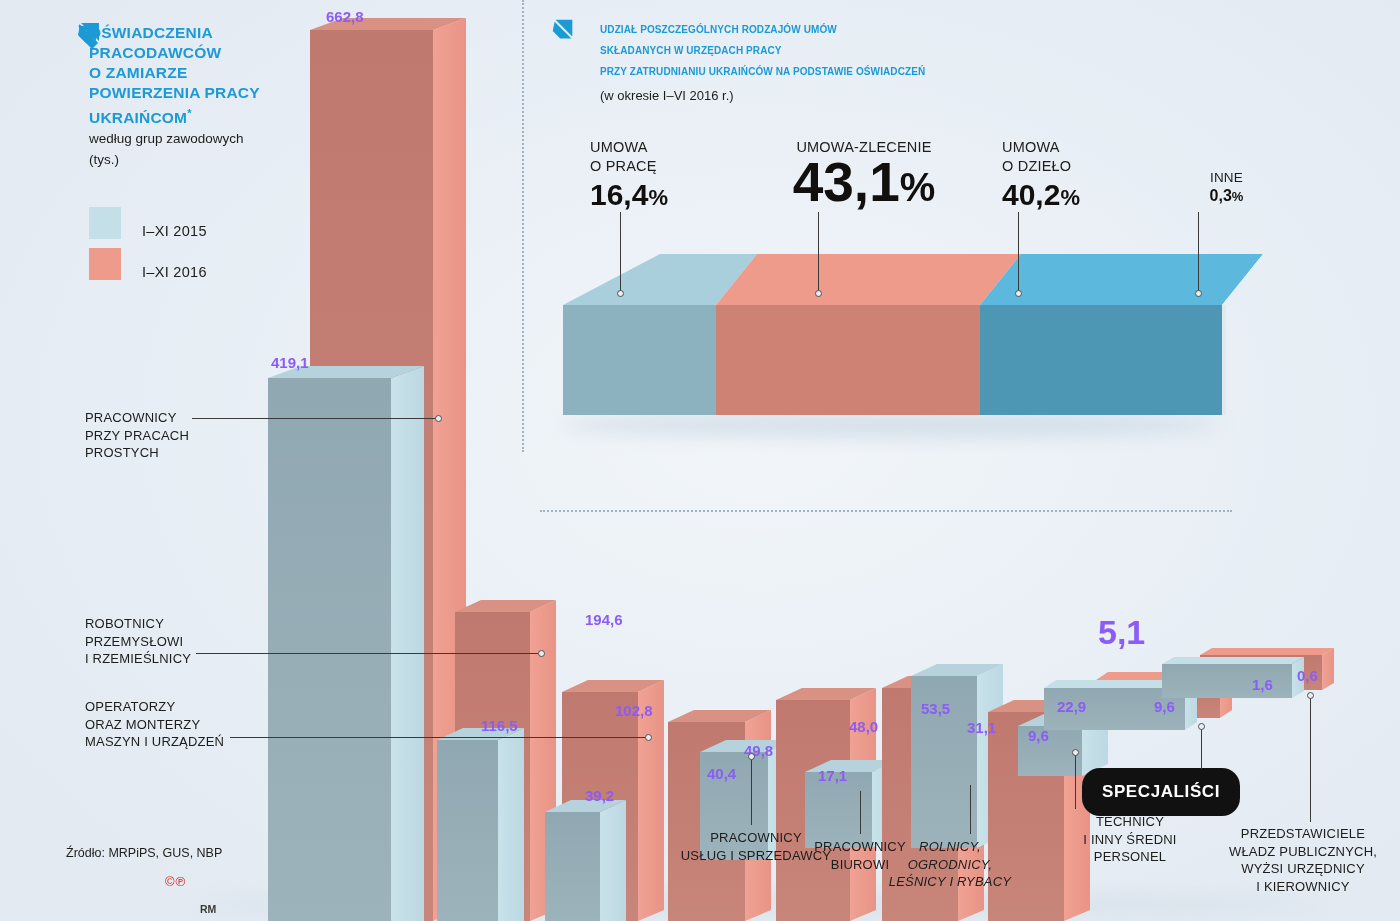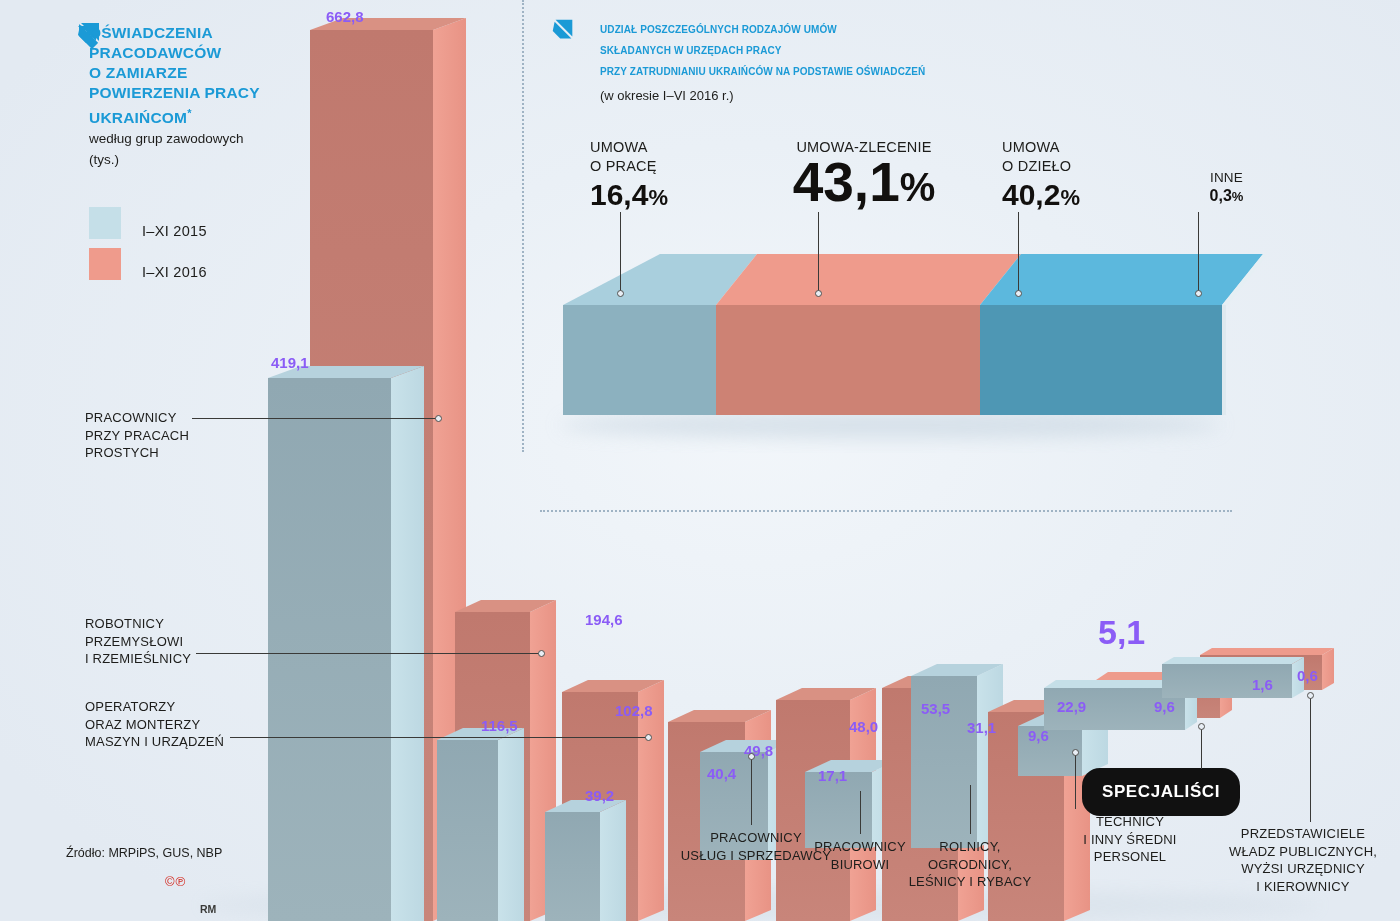--- a/index.html
+++ b/index.html
@@ -348,21 +348,21 @@
 
   <div class="cat c" style="left:680px;top:829px;width:152px;">PRACOWNICY
 USŁUG I SPRZEDAWCY</div>
   <div class="leader leader-v" style="left:751px;top:757px;height:68px;"></div>
   <div class="dot" style="left:748px;top:753px;"></div>
 
   <div class="cat c" style="left:802px;top:838px;width:116px;">PRACOWNICY
 BIUROWI</div>
   <div class="leader leader-v" style="left:860px;top:791px;height:43px;"></div>
 
-  <div class="cat c" style="left:900px;top:838px;width:140px;">ROLNICY,
+  <div class="cat c" style="left:880px;top:838px;width:140px;font-style:italic;">ROLNICY,
 OGRODNICY,
 LEŚNICY I RYBACY</div>
   <div class="leader leader-v" style="left:970px;top:785px;height:49px;"></div>
 
   <div class="cat c" style="left:1065px;top:813px;width:130px;">TECHNICY
 I INNY ŚREDNI
 PERSONEL</div>
   <div class="leader leader-v" style="left:1075px;top:753px;height:56px;"></div>
   <div class="dot" style="left:1072px;top:749px;"></div>
 

